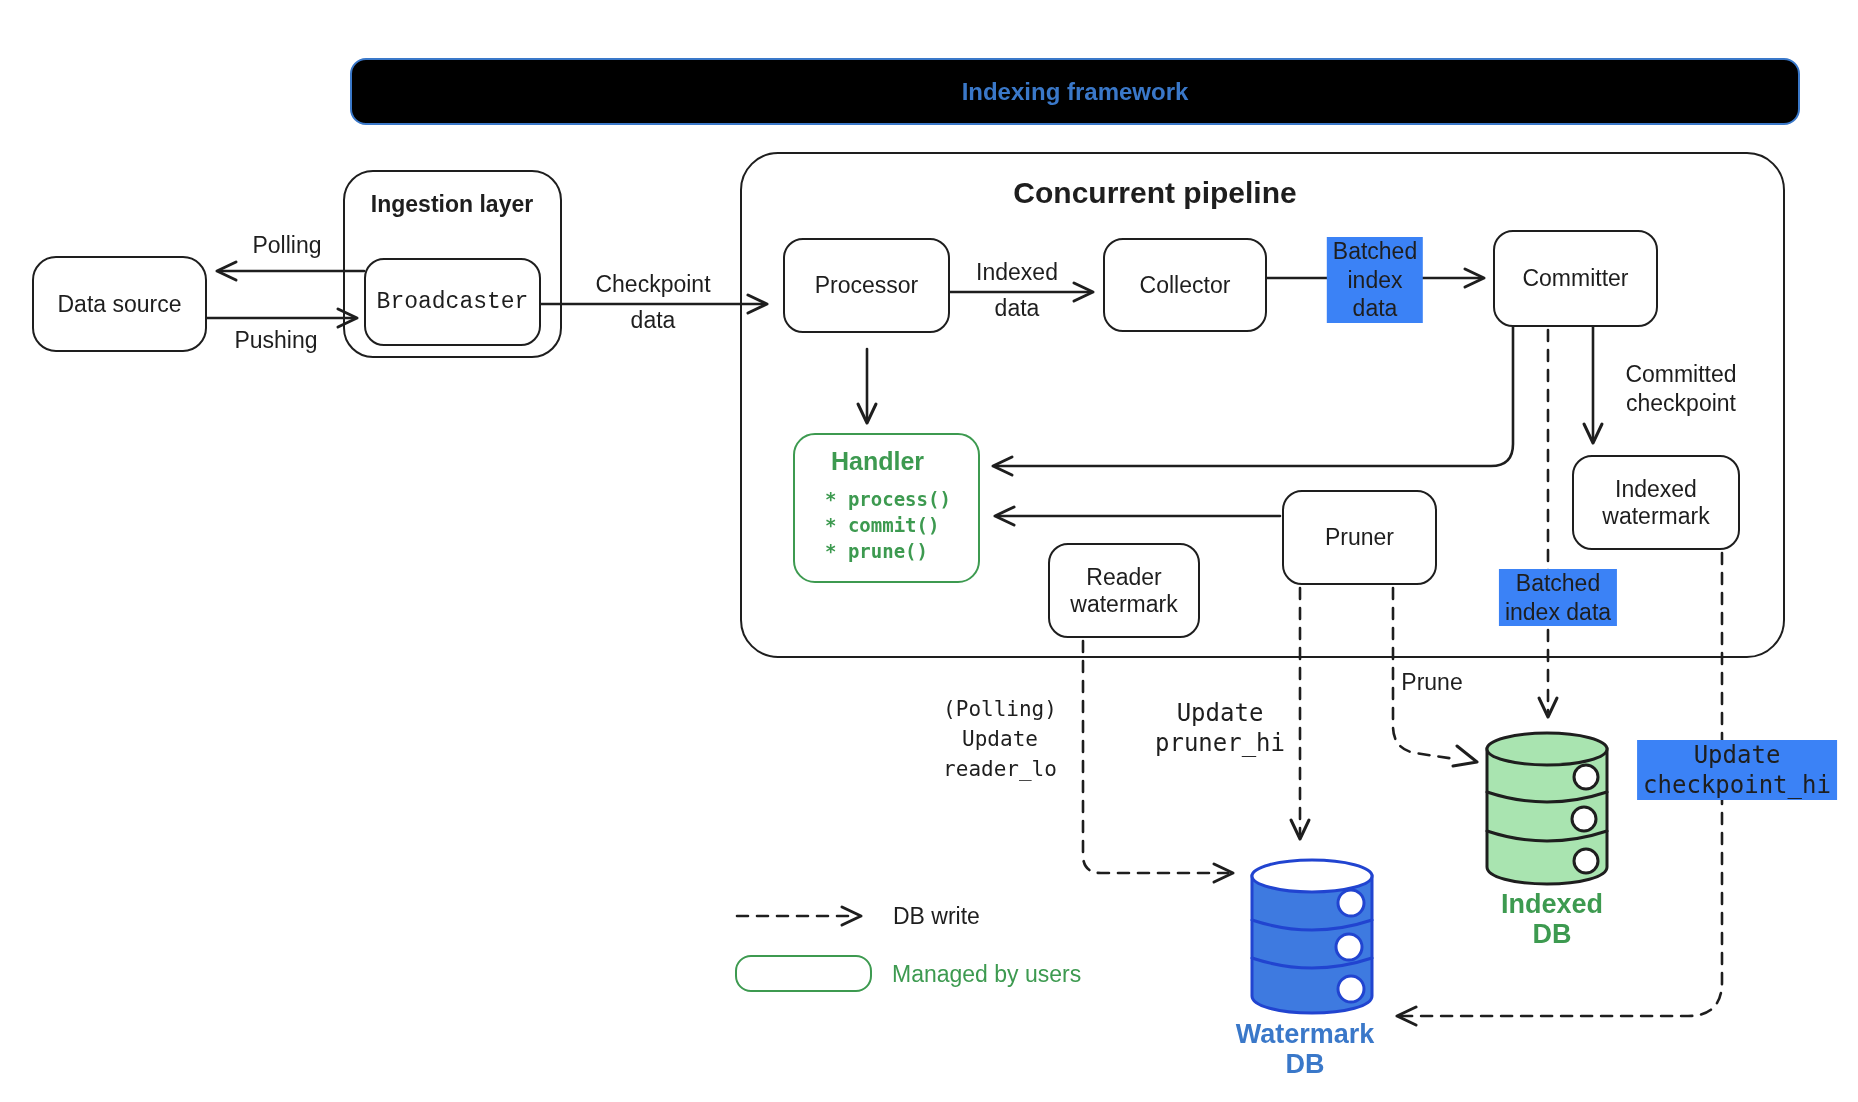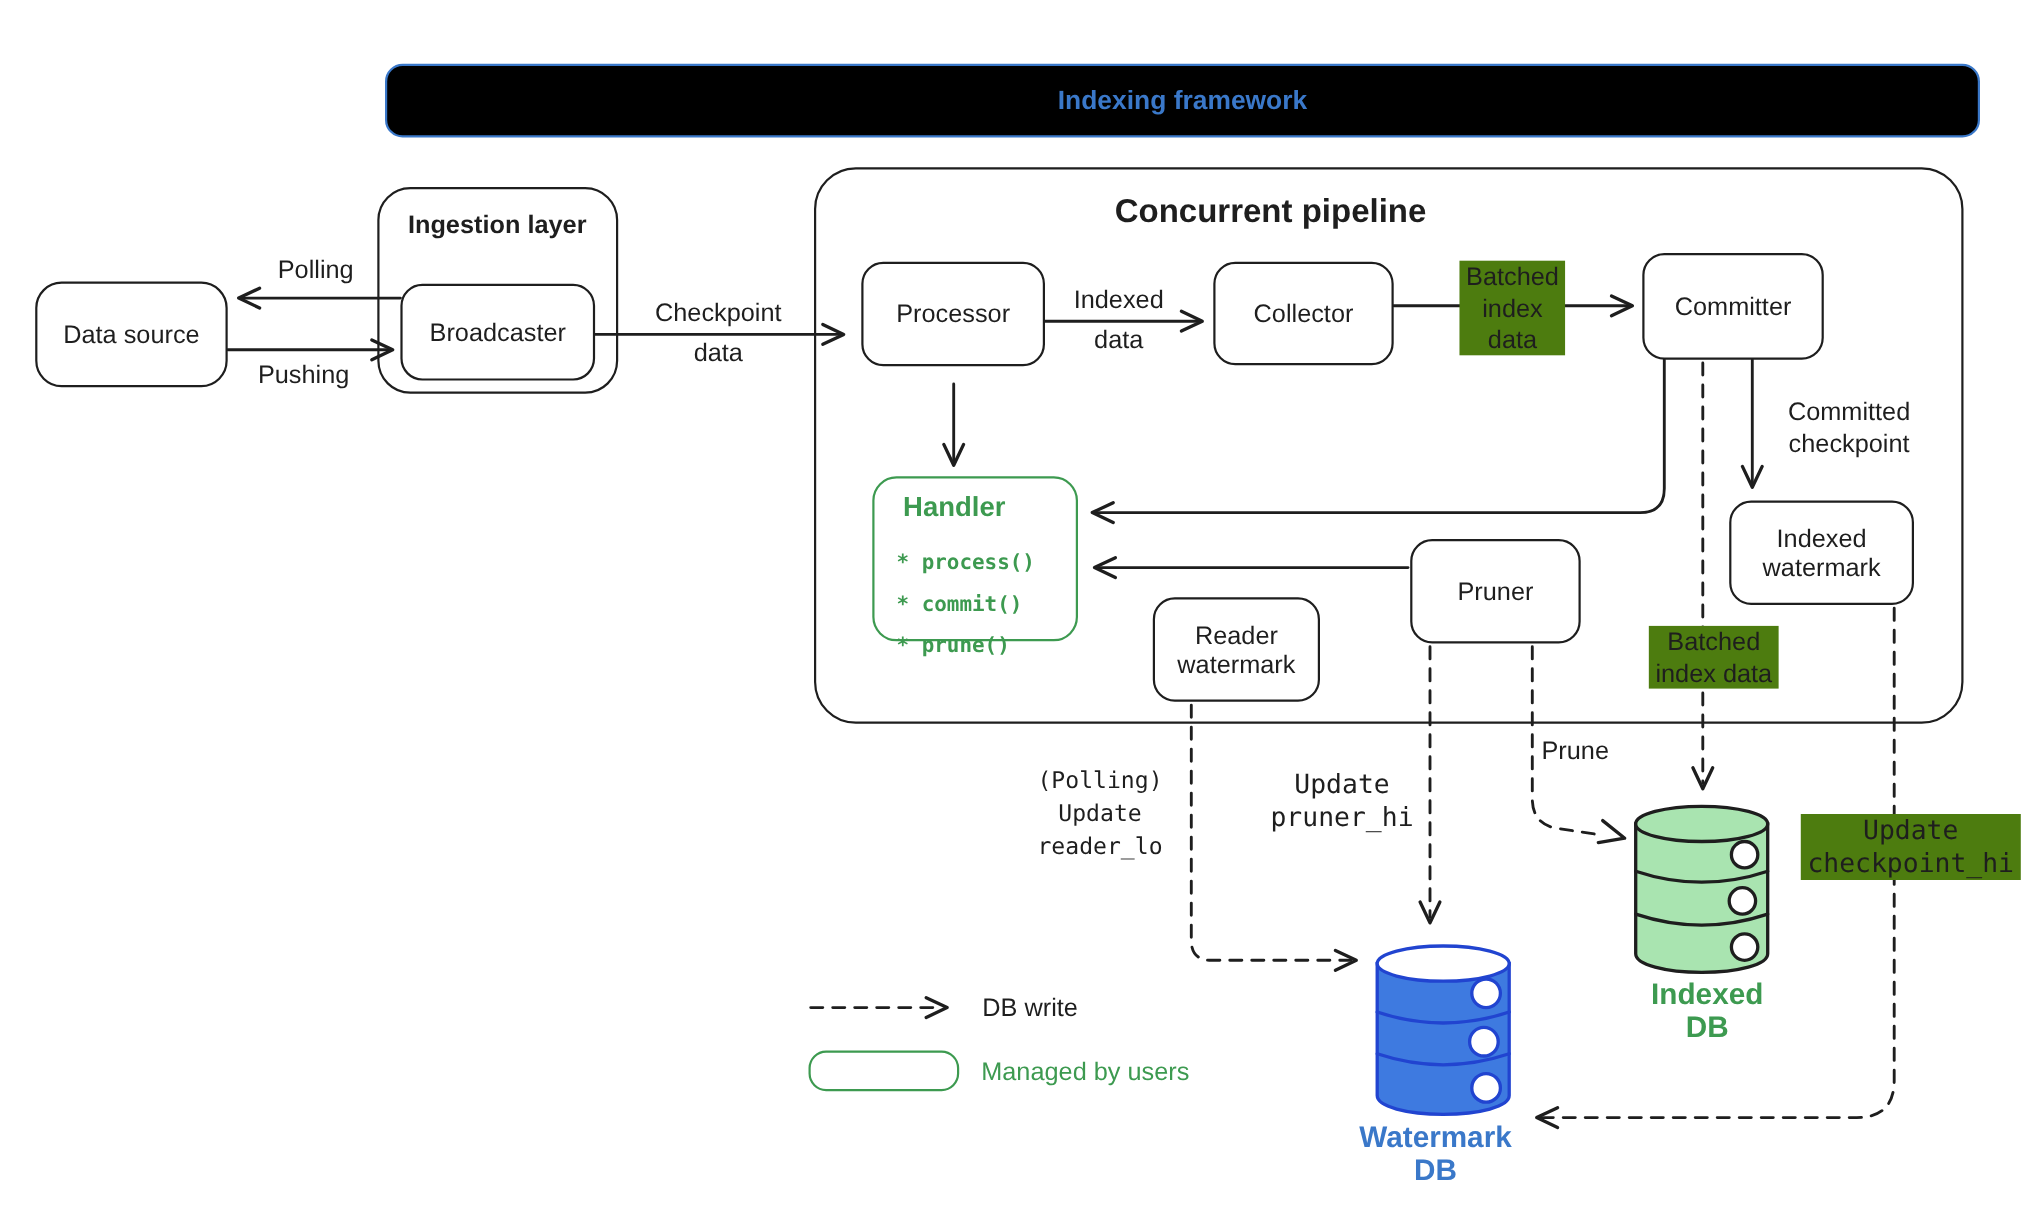--- a/index.html
+++ b/index.html
@@ -23,28 +23,28 @@
   }
   .box-title{
     position:absolute;z-index:2;font-weight:600;color:#1e1e1e;white-space:nowrap;
     transform:translateX(-50%);
   }
   .lbl{
     position:absolute;z-index:3;color:#1e1e1e;text-align:center;
     font-size:23px;font-weight:500;line-height:1.24;white-space:nowrap;
     transform:translateX(-50%);
   }
-  .lbl.bg{background:#4d7c0f;padding:0 6px;text-align:center;}
+  .lbl.bg{background:#3b82f6;padding:0 6px;text-align:center;}
   .mono{font-family:"DejaVu Sans Mono",monospace;font-size:22px;font-weight:500;}
   .green{color:#3d9a50;}
   .blue{color:#3a78c9;}
   .handler{
     border-color:#3d9a50;border-radius:22px;z-index:2;
     flex-direction:column;align-items:flex-start;justify-content:flex-start;
-    padding:12px 0 0 20px;text-align:right;gap:12px;
+    padding:12px 0 0 30px;text-align:right;
   }
   .handler .h-title{color:#3d9a50;font-size:25px;font-weight:600;margin:0 0 10px 6px;}
   .handler .h-item{
     color:#3d9a50;font-family:"DejaVu Sans Mono",monospace;
     font-size:19px;font-weight:600;line-height:26px;white-space:pre;
   }
   .legend-box{
     position:absolute;z-index:2;border:2.6px solid #3d9a50;border-radius:16px;
     background:#ffffff;box-sizing:border-box;
   }
@@ -149,21 +149,21 @@
   <div class="box container-box" style="left:343px;top:170px;width:219px;height:188px;border-radius:30px;"></div>
   <div class="box-title" style="left:452px;top:191px;font-size:23px;">Ingestion layer</div>
 
   <div class="box container-box" style="left:740px;top:152px;width:1045px;height:506px;border-radius:38px;"></div>
   <div class="box-title" style="left:1122px;top:176px;font-size:30px;margin-left:33px;">Concurrent pipeline</div>
 
   <div class="box" style="left:32px;top:256px;width:175px;height:96px;border-radius:24px;">
     <span>Data source</span>
   </div>
 
-  <div class="box" style="left:364px;top:258px;width:177px;height:88px;border-radius:20px;">
+  <div class="box" style="left:364px;top:258px;width:177px;height:88px;border-radius:20px;font-family:Liberation Mono, monospace;">
     <span>Broadcaster</span>
   </div>
 
   <div class="box" style="left:783px;top:238px;width:167px;height:95px;border-radius:20px;">
     <span>Processor</span>
   </div>
 
   <div class="box" style="left:1493px;top:230px;width:165px;height:97px;border-radius:20px;">
     <span>Committer</span>
   </div>

